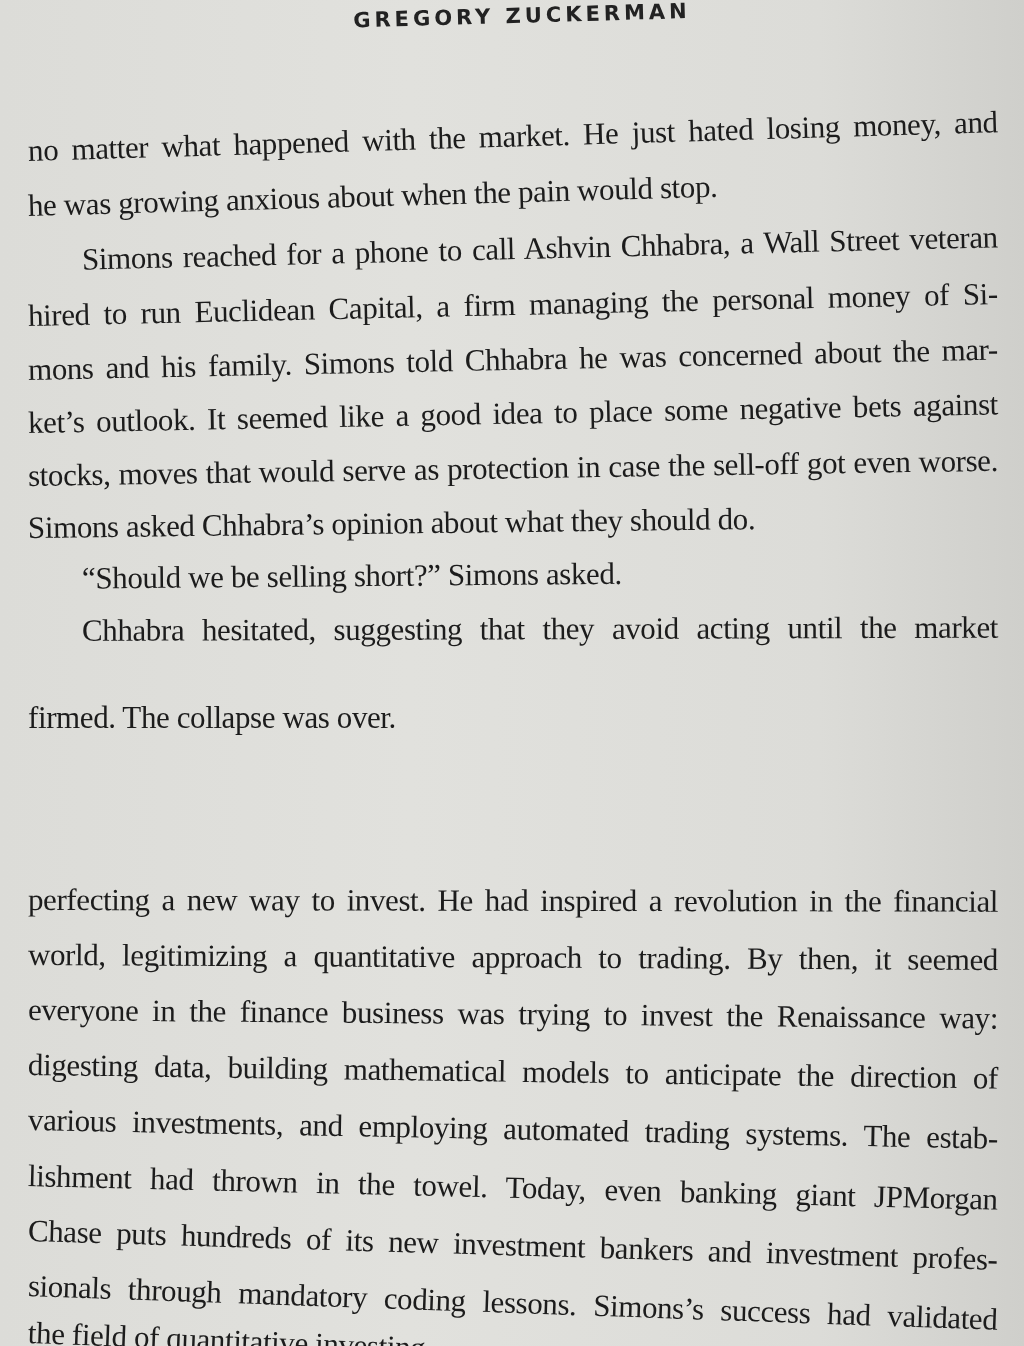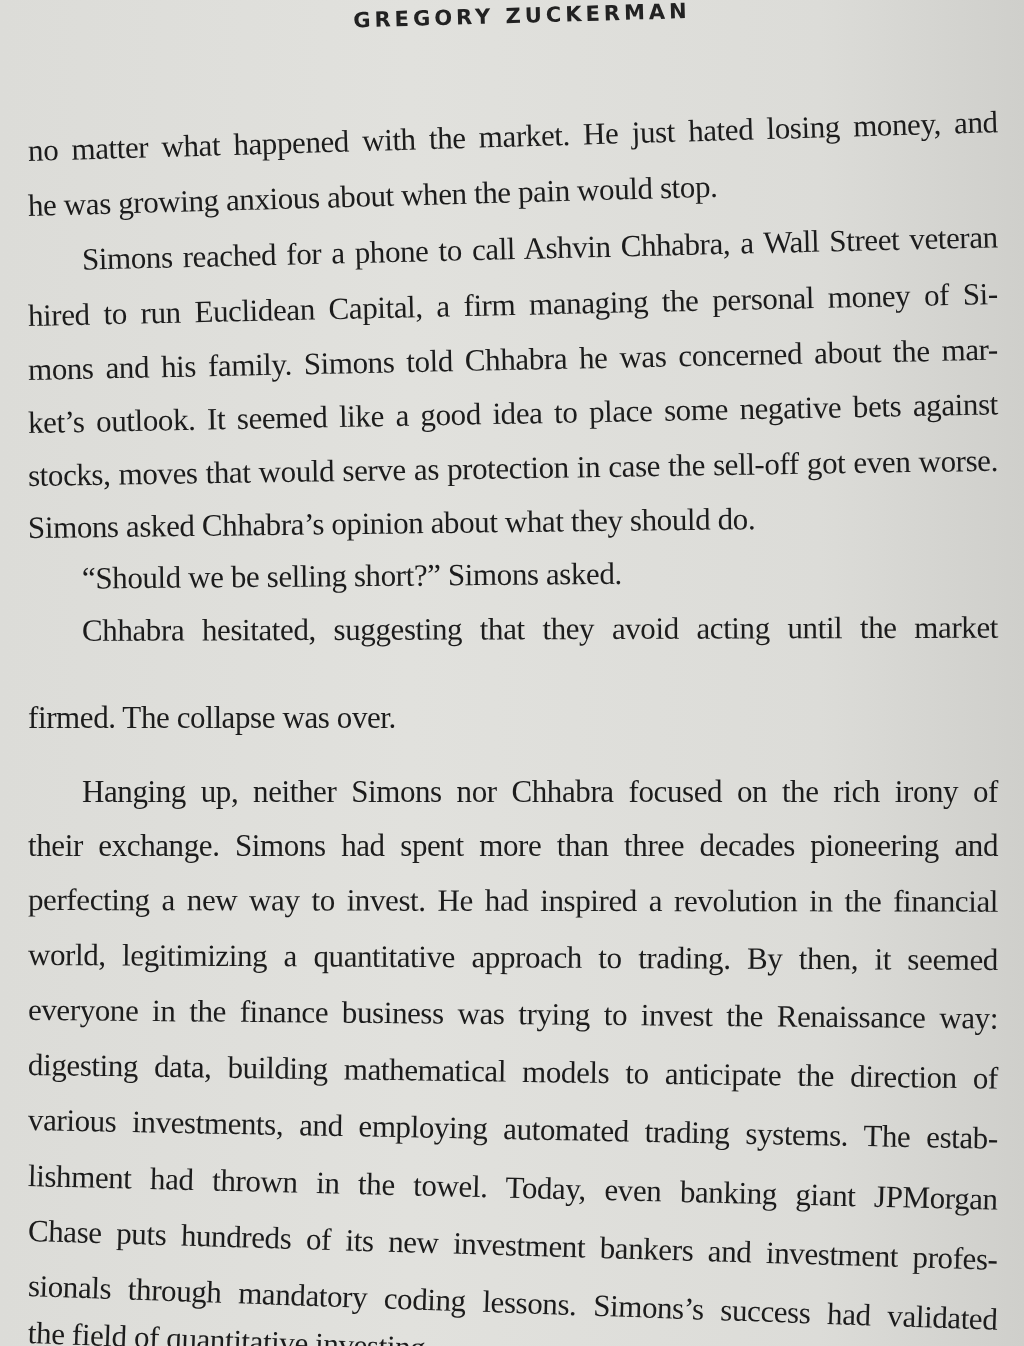--- a/index.html
+++ b/index.html
@@ -73,22 +73,20 @@
   <div class="line" style="top:352px; transform: rotate(-1.2deg);">mons and his family. Simons told Chhabra he was concerned about the mar-</div>
   <div class="line" style="top:405px; transform: rotate(-1.1deg);">ket’s outlook. It seemed like a good idea to place some negative bets against</div>
   <div class="line" style="top:458px; transform: rotate(-0.9deg);">stocks, moves that would serve as protection in case the sell-off got even worse.</div>
   <div class="line last" style="top:510px; transform: rotate(-0.7deg);">Simons asked Chhabra’s opinion about what they should do.</div>
 
   <div class="line indent last" style="top:561px; transform: rotate(-0.5deg);">“Should we be selling short?” Simons asked.</div>
 
   <div class="line indent" style="top:613px; transform: rotate(-0.2deg);">Chhabra hesitated, suggesting that they avoid acting until the market</div>
   <div class="line last" style="top:700px; transform: rotate(0deg);">firmed. The collapse was over.</div>
 
-  <div class="line indent" style="top:774px; transform: rotate(0deg);">Hanging up, neither Simons nor Chhabra focused on the rich irony of</div>
-  <div class="line" style="top:828px; transform: rotate(0deg);">their exchange. Simons had spent more than three decades pioneering and</div>
   <div class="line" style="top:882px; transform: rotate(0.1deg);">perfecting a new way to invest. He had inspired a revolution in the financial</div>
   <div class="line" style="top:937px; transform: rotate(0.3deg);">world, legitimizing a quantitative approach to trading. By then, it seemed</div>
   <div class="line" style="top:992px; transform: rotate(0.5deg);">everyone in the finance business was trying to invest the Renaissance way:</div>
   <div class="line" style="top:1047px; transform: rotate(0.8deg);">digesting data, building mathematical models to anticipate the direction of</div>
   <div class="line" style="top:1102px; transform: rotate(1.1deg);">various investments, and employing automated trading systems. The estab-</div>
   <div class="line" style="top:1158px; transform: rotate(1.4deg);">lishment had thrown in the towel. Today, even banking giant JPMorgan</div>
   <div class="line" style="top:1213px; transform: rotate(1.7deg);">Chase puts hundreds of its new investment bankers and investment profes-</div>
   <div class="line" style="top:1268px; transform: rotate(2.0deg);">sionals through mandatory coding lessons. Simons’s success had validated</div>
   <div class="line last" style="top:1315px; transform: rotate(2.2deg);">the field of quantitative investing</div>
 </div>

